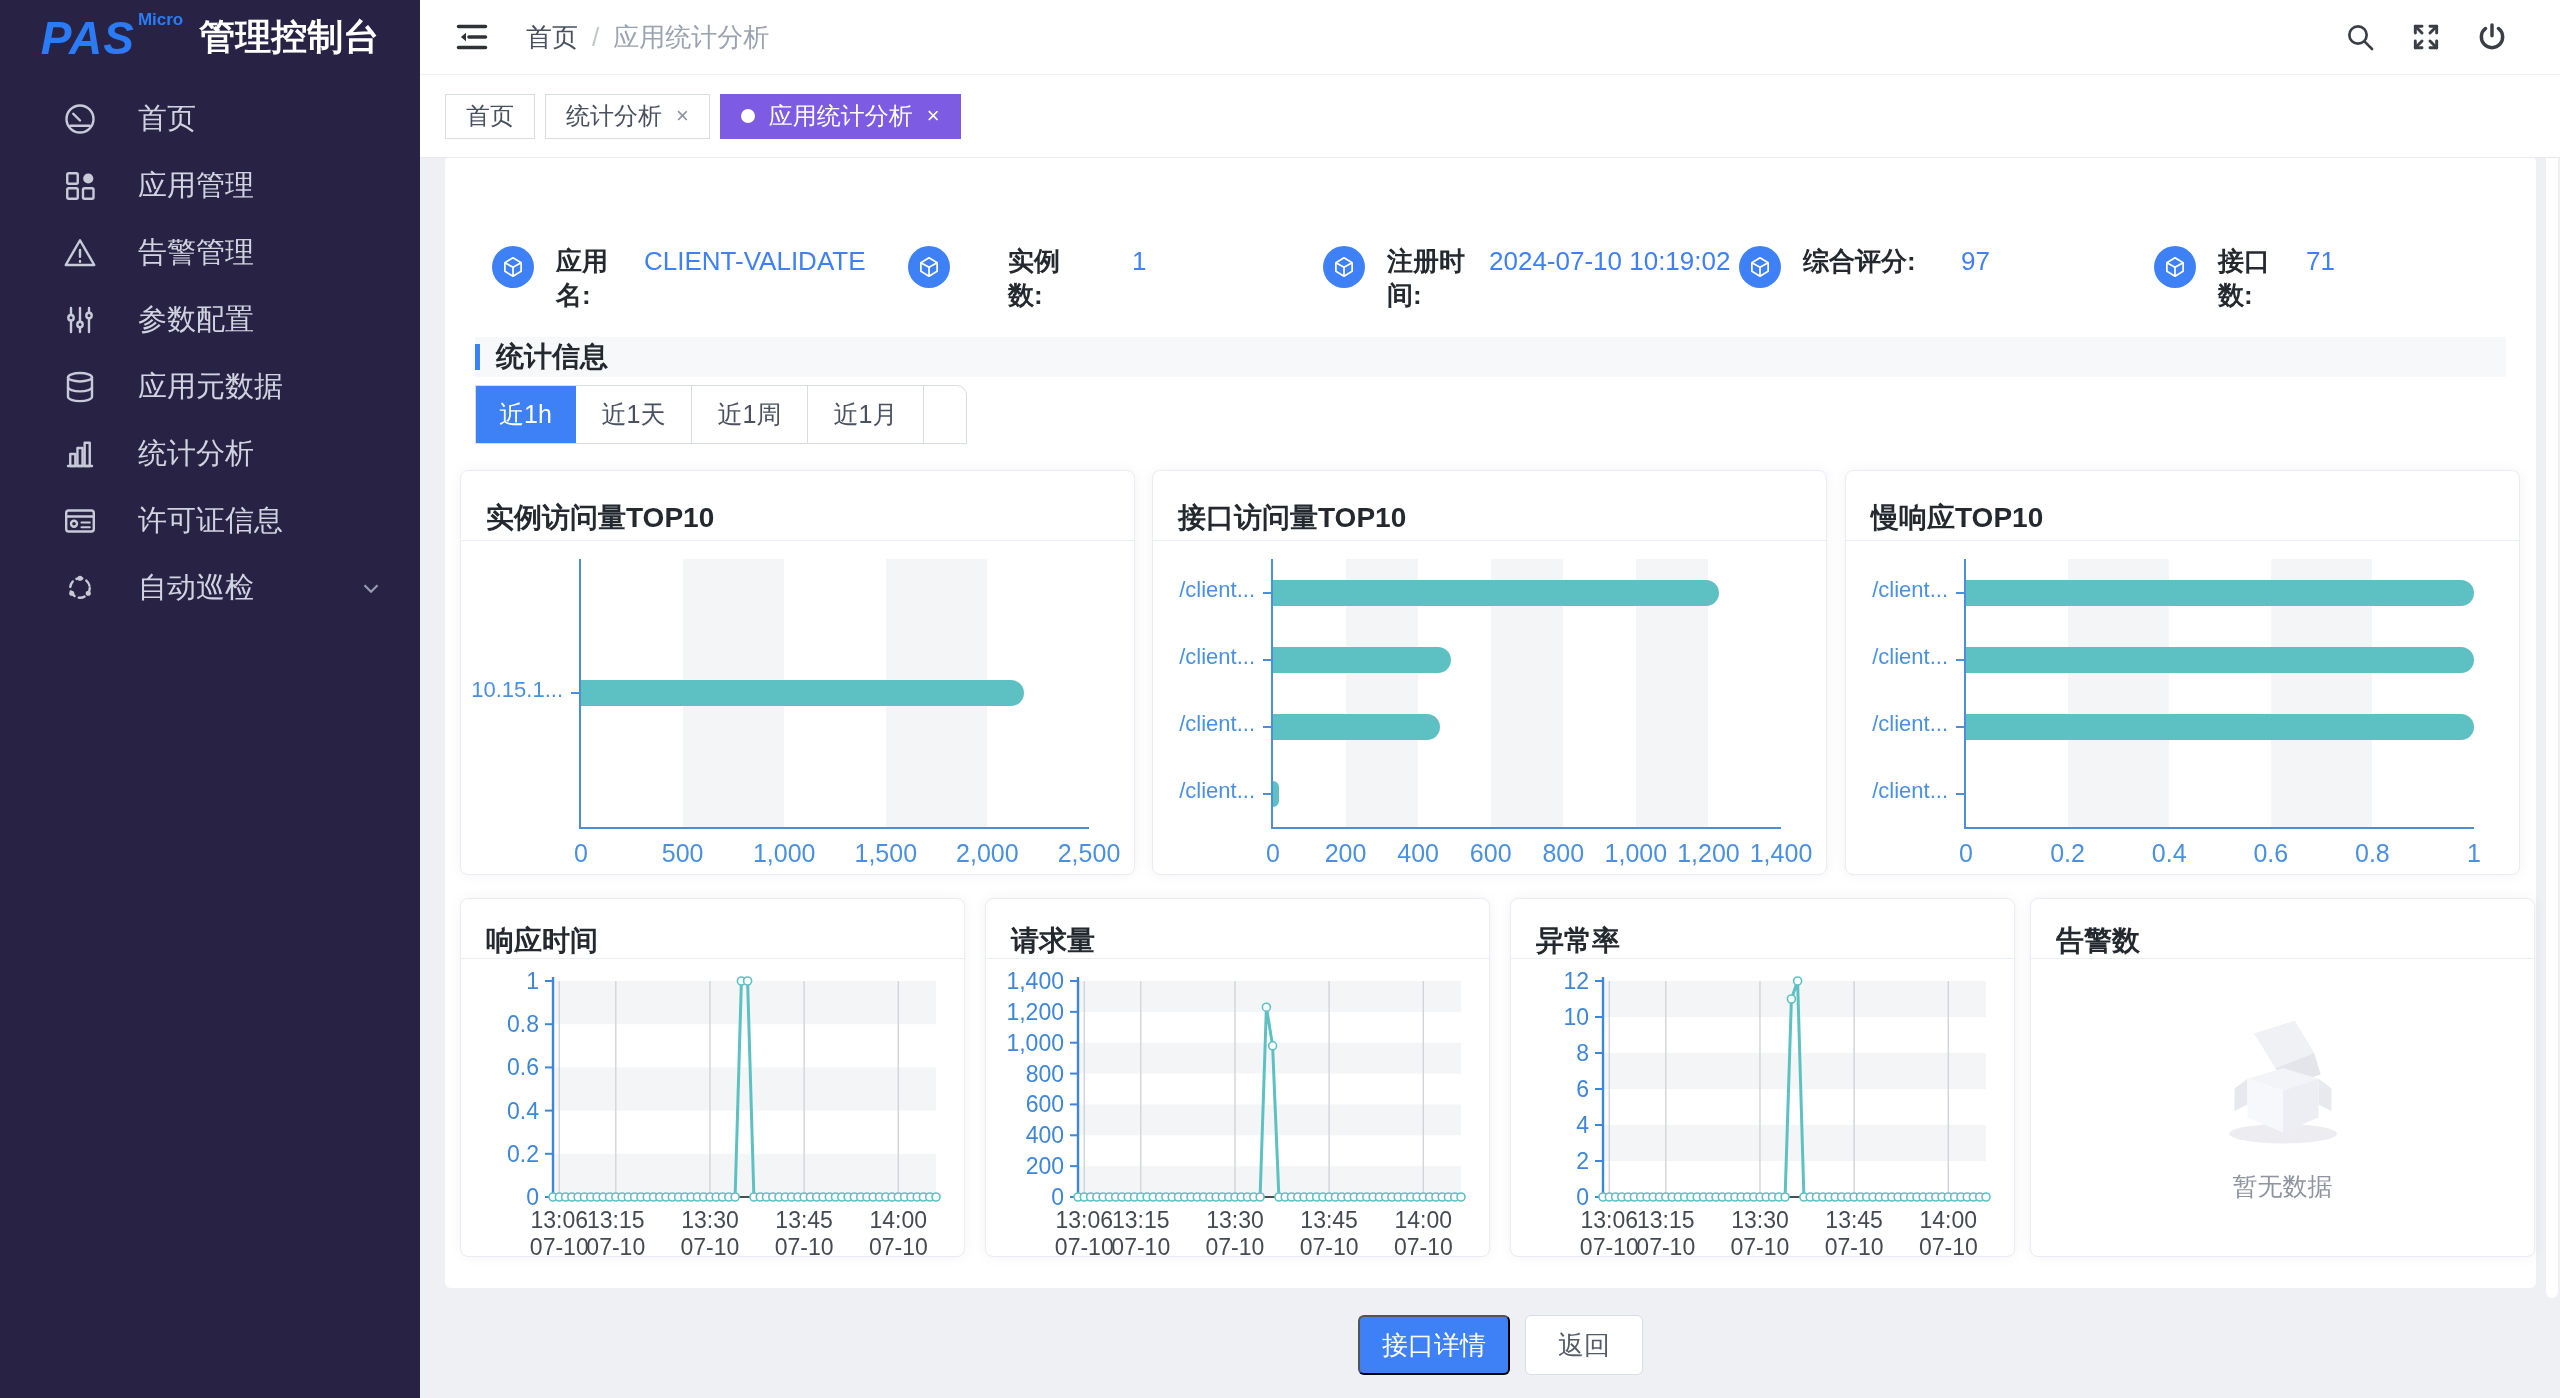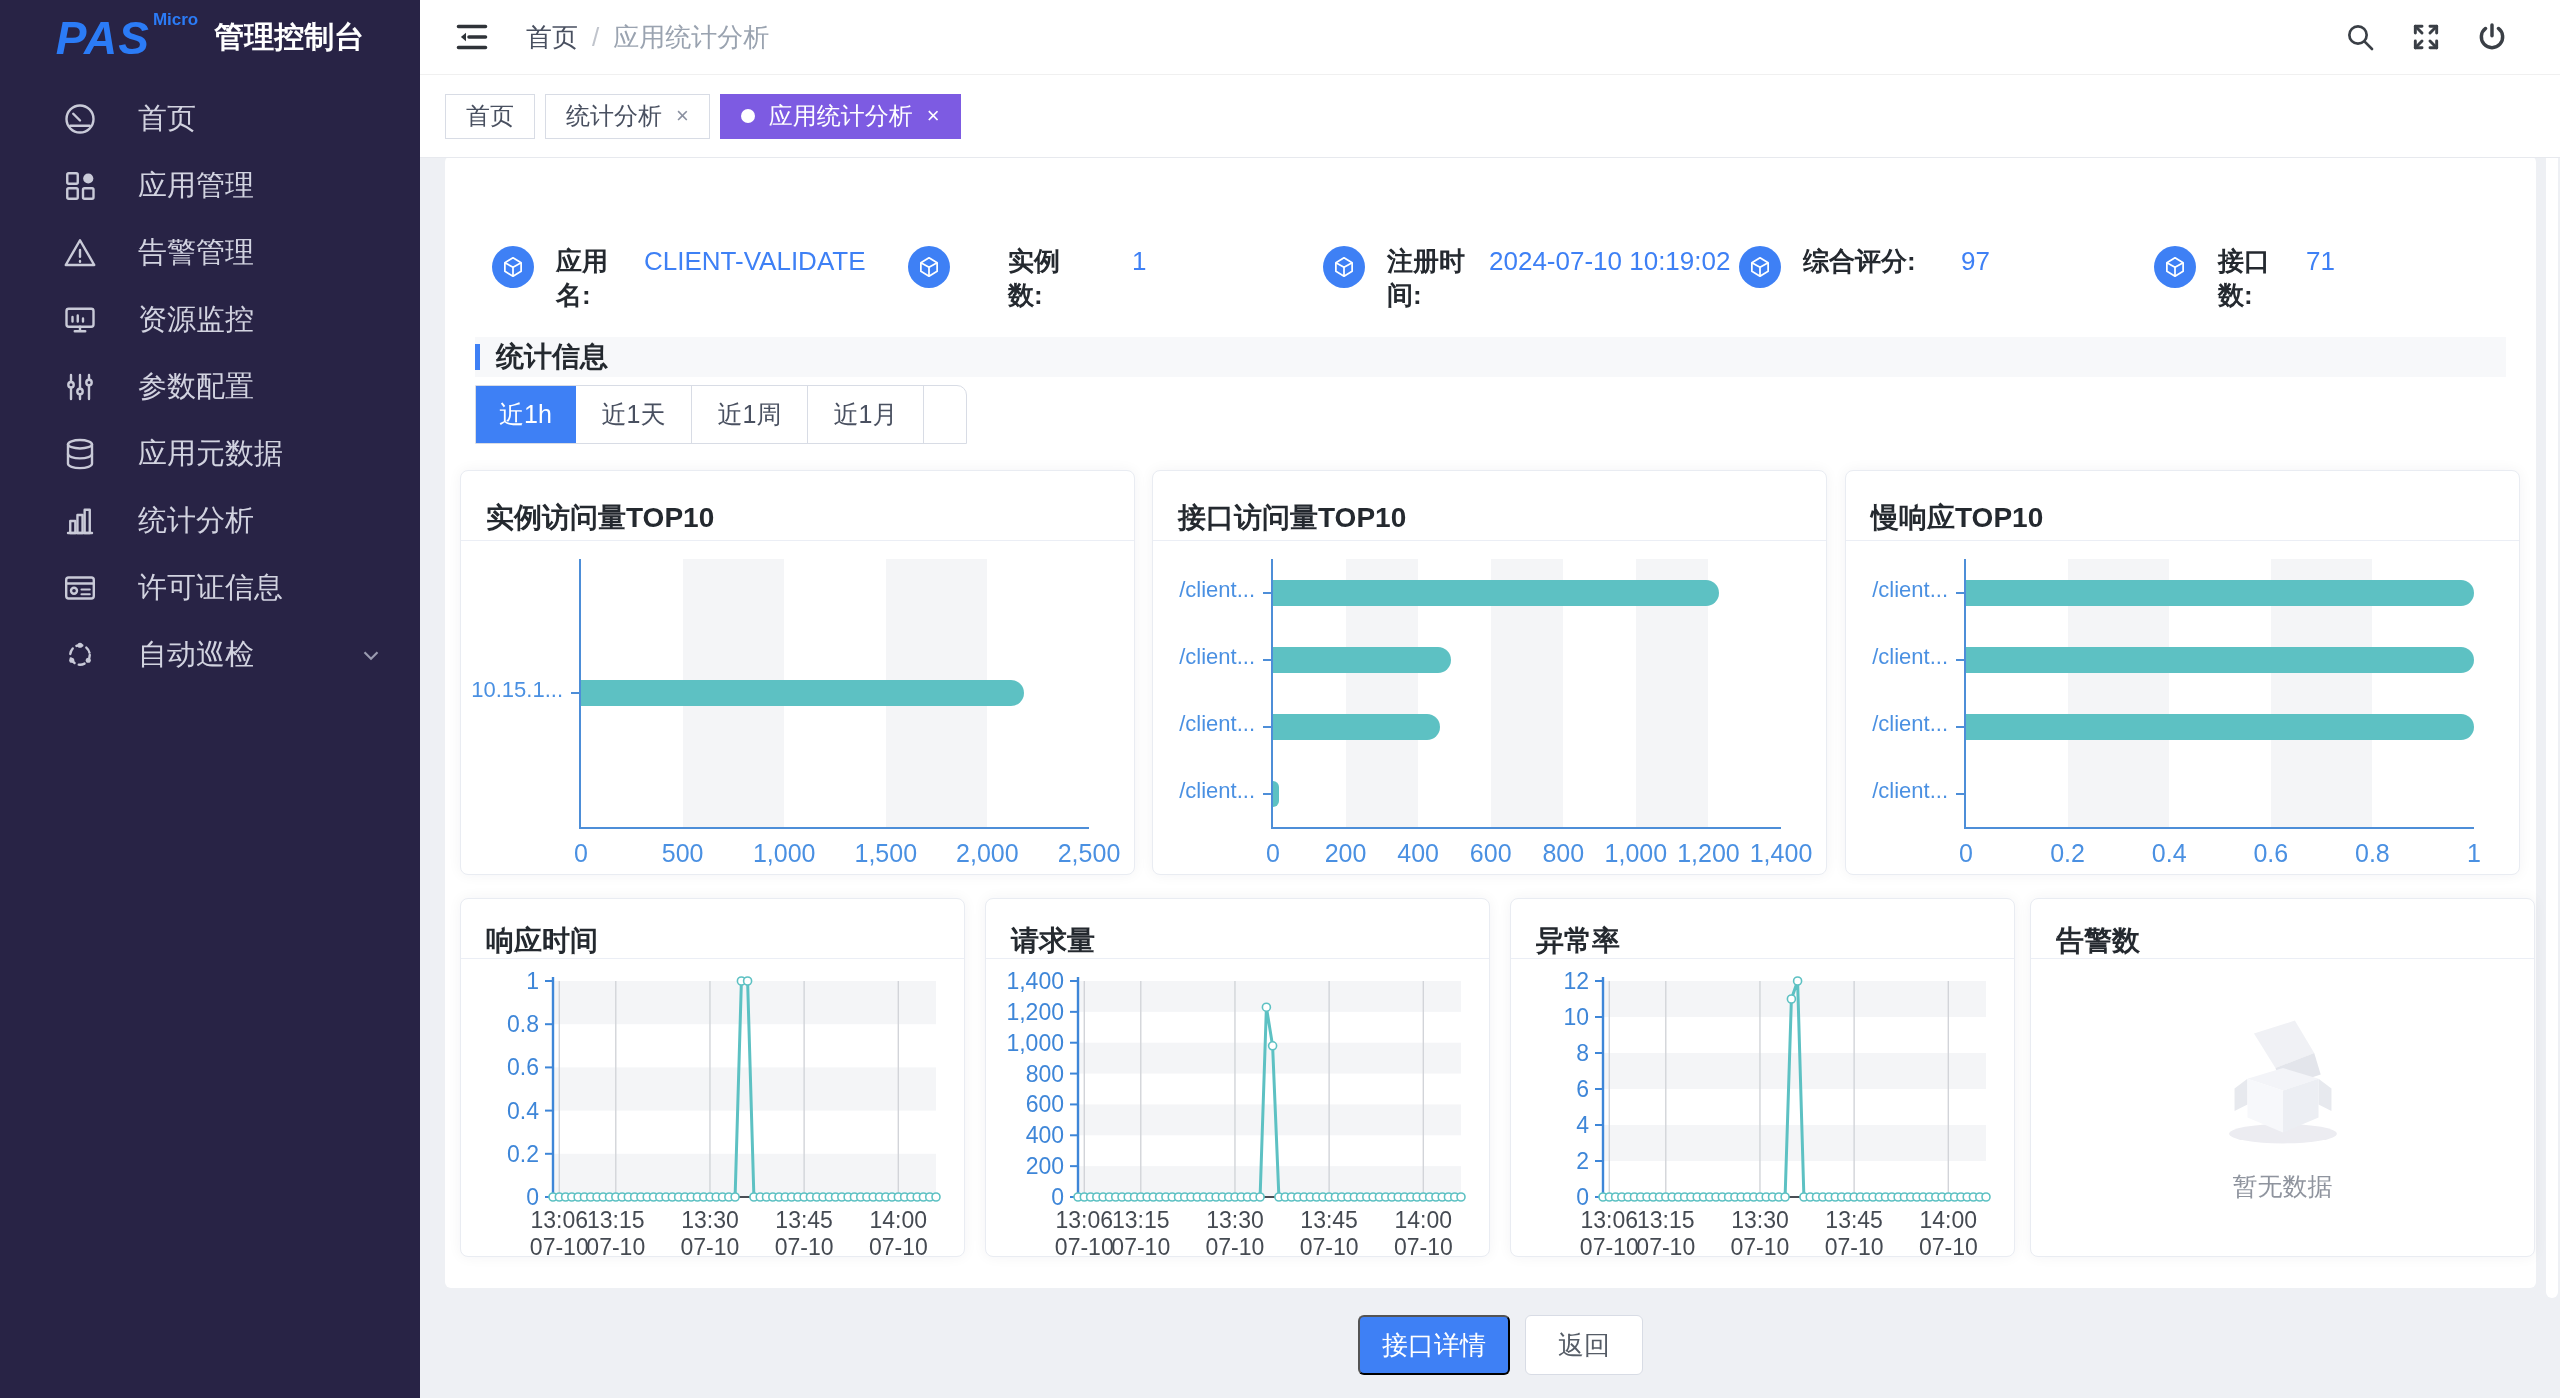--- a/index.html
+++ b/index.html
@@ -5,21 +5,21 @@
   * { margin:0; padding:0; box-sizing:border-box; }
   html,body { background:#eef0f4; }
   body { font-family:"Liberation Sans","DejaVu Sans",sans-serif; color:#2b2f36; }
   .screen { position:relative; width:2560px; height:1398px; overflow:hidden; background:#eef0f4; }
 
   
   .sidebar { position:absolute; left:0; top:0; width:420px; height:1398px; background:#282345; z-index:5; }
   .logo { height:75px; display:flex; align-items:center; justify-content:center; cursor:pointer; }
   .brand { font-style:italic; font-weight:900; font-size:46px; color:#2b7bf6; letter-spacing:1px; }
   .brand-sup { color:#2b7bf6; font-size:17px; font-weight:700; align-self:flex-start; margin:10px 0 0 3px; }
-  .logo-title { color:#fff; font-size:30px; font-weight:700; margin-left:16px; }
+  .logo-title { color:#fff; font-size:36px; font-weight:700; margin-left:16px; }
   .menu { padding-top:10px; }
   .menu-item { height:67px; display:flex; align-items:center; padding-left:62px; color:#d2d3e0; font-size:29px; cursor:pointer; position:relative; }
   .mi-icon { width:36px; height:36px; margin-right:40px; display:inline-flex; }
   .mi-icon svg { width:36px; height:36px; stroke:#c9cad8; fill:none; stroke-width:1.6; stroke-linecap:round; stroke-linejoin:round; }
   .mi-caret { position:absolute; right:36px; display:inline-flex; }
   .mi-caret svg { width:26px; height:26px; stroke:#9a9bb0; fill:none; stroke-width:2; }
 
   
   .topbar { position:absolute; left:420px; top:0; width:2140px; height:75px; background:#fff; border-bottom:1px solid #f0f0f0; display:flex; align-items:center; z-index:4; }
   .collapse-btn { margin-left:34px; display:inline-flex; cursor:pointer; }
@@ -119,30 +119,20 @@
         </div>
         <div class="menu-item">
           <span class="mi-icon">
             <svg viewBox="0 0 24 24">
               <path d="M12 3.5 21.5 20h-19z"></path>
               <path d="M12 10v4.5"></path>
               <path d="M12 17.3v.6"></path>
             </svg>
           </span>
           <span class="mi-label">告警管理</span>
-        </div>
-        <div class="menu-item">
-          <span class="mi-icon">
-            <svg viewBox="0 0 24 24">
-              <rect x="3" y="4.5" width="18" height="12" rx="1.5"></rect>
-              <path d="M7 13v-3M10.5 13V9M14 13v-2"></path>
-              <path d="M12 16.5v3M8.5 19.5h7"></path>
-            </svg>
-          </span>
-          <span class="mi-label">资源监控</span>
         </div>
         <div class="menu-item">
           <span class="mi-icon">
             <svg viewBox="0 0 24 24">
               <path d="M6 4v4.5M6 12.5V20M12 4v9M12 17v3M18 4v3M18 11v9"></path>
               <circle cx="6" cy="10.5" r="1.8"></circle>
               <circle cx="12" cy="15" r="1.8"></circle>
               <circle cx="18" cy="9" r="1.8"></circle>
             </svg>
           </span>

